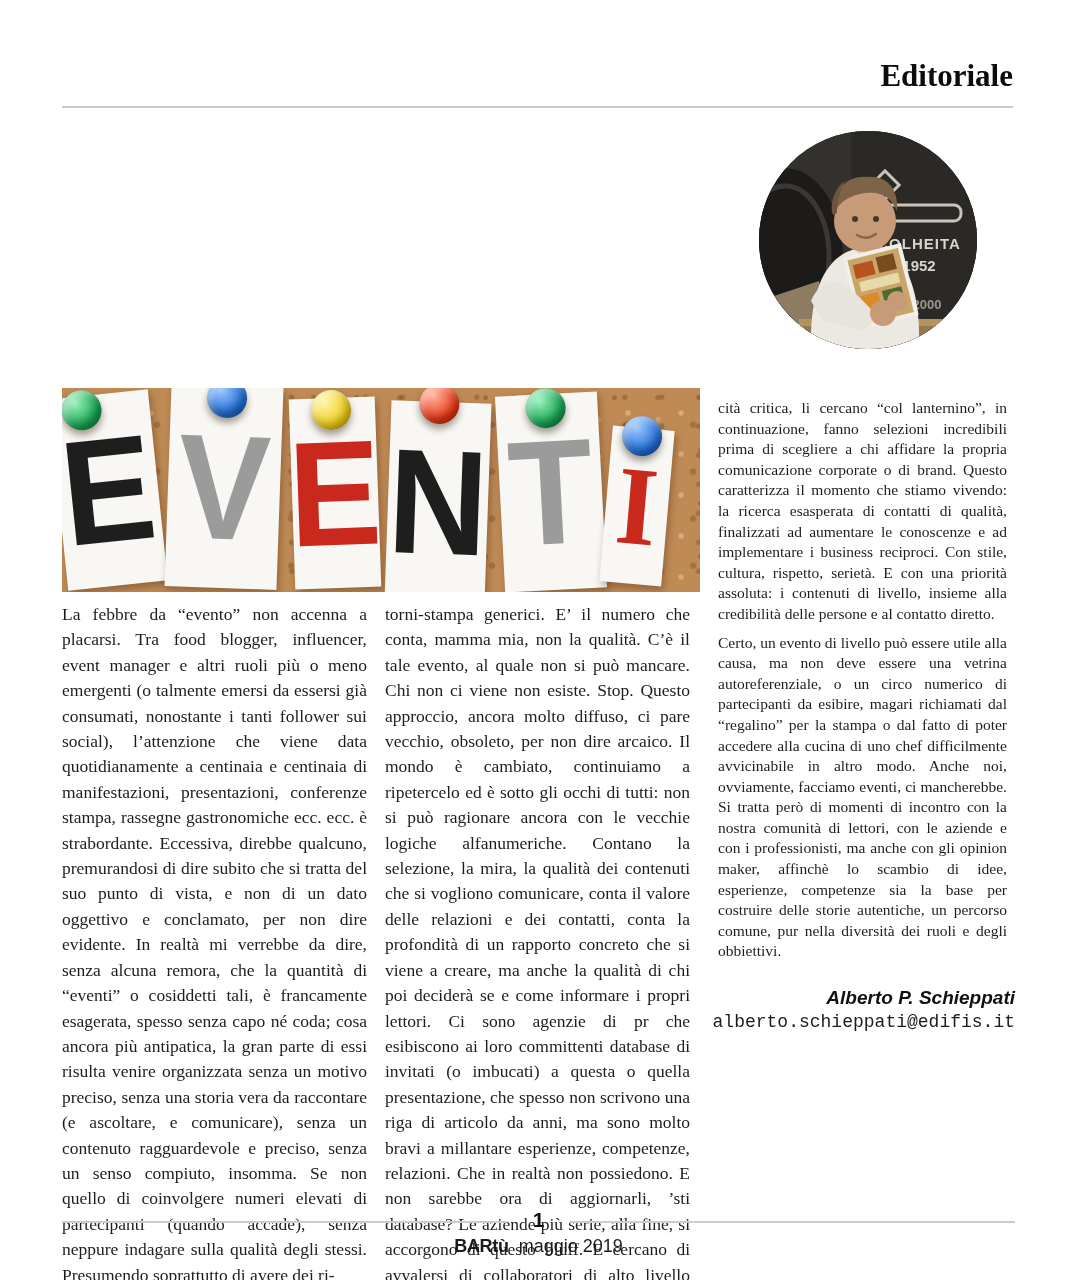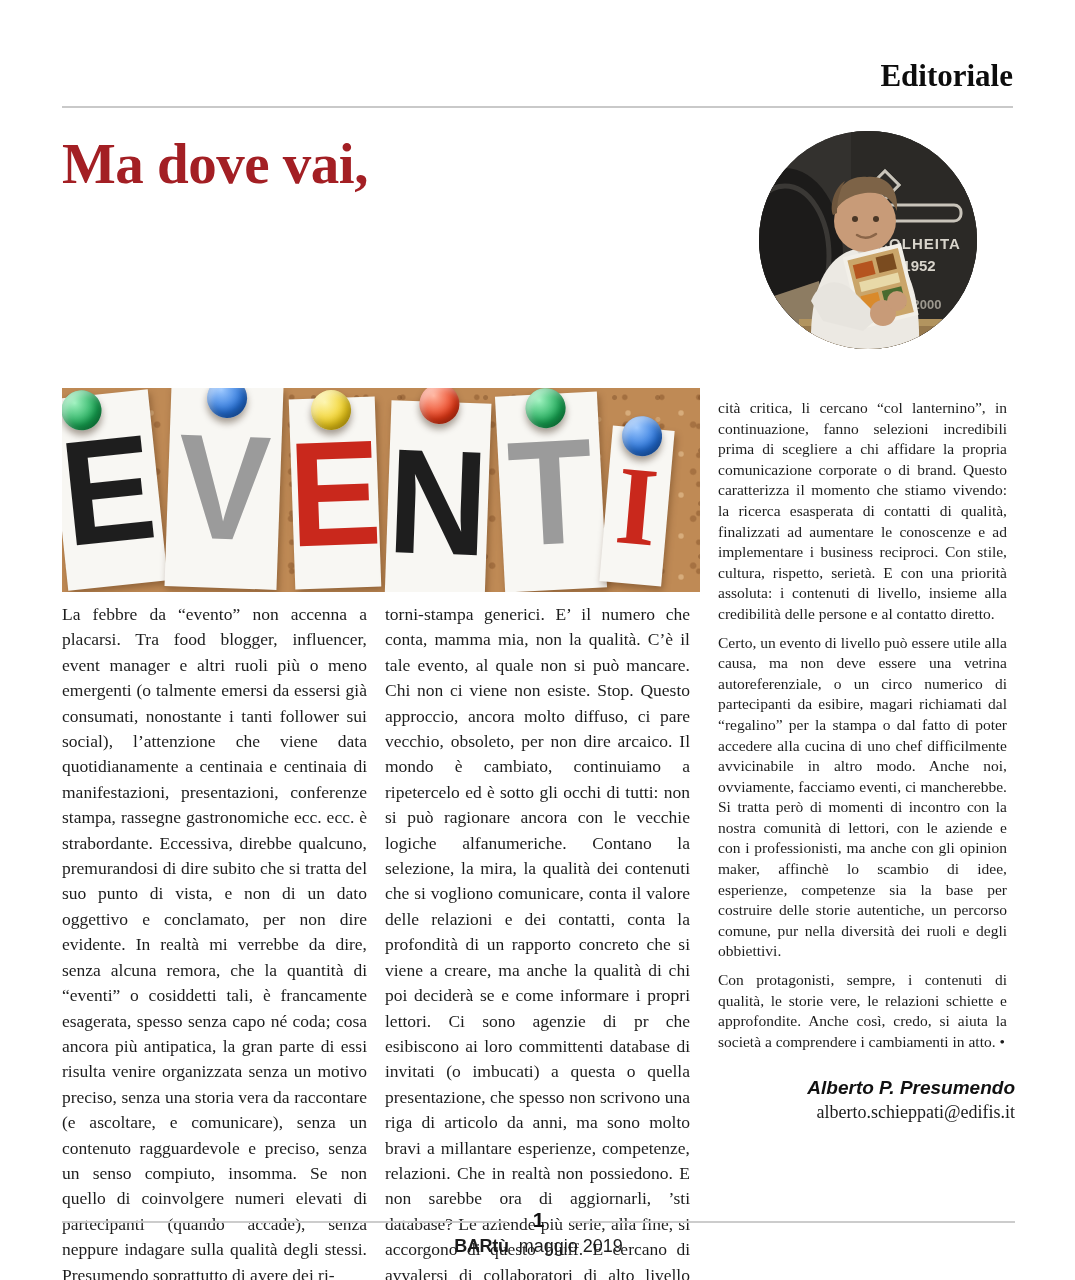--- a/index.html
+++ b/index.html
@@ -89,21 +89,21 @@
   .col2{left:385px;top:602px;}
   .col3{left:710px;top:390px;font-size:15.5px;line-height:20.6px;}
   .col3 p{margin:8px;}
   
   .author-block{margin-top:26px;text-align:right;}
   .author-name{
     font-family:"Liberation Sans", sans-serif;
     font-weight:700;font-style:italic;font-size:19px;color:#111;
   }
   .author-email{
-    font-family:Liberation Serif, serif;
+    font-family:Liberation Mono, monospace;
     font-size:18px;color:#1c1c1c;margin-top:3px;
   }
   
   .footer{
     position:absolute;left:62px;right:60px;top:1210px;
   }
   .footer-rule-row{display:flex;align-items:center;gap:26px;}
   .footer-rule{flex:1;border-top:2px solid #cccccc;height:0;}
   .page-number{
     font-family:"Liberation Sans", sans-serif;
@@ -118,21 +118,21 @@
   .footer-mag b{font-weight:700;letter-spacing:-0.3px;}
 </style>
 </head>
 <body>
 
 <div class="page">
 
   <div class="section-label">Editoriale</div>
   <div class="header-rule"></div>
 
-  <h1 class="title"><span>Ma dove vai,</span><br></h1>
+  <h1 class="title"><br></h1>
 
   <div class="avatar">
     <svg width="218" height="218" viewBox="0 0 218 218">
       <rect x="0" y="0" width="218" height="218" fill="#33312e"></rect>
       <ellipse cx="26" cy="125" rx="58" ry="88" fill="#1c1b1a"></ellipse>
       <ellipse cx="26" cy="125" rx="44" ry="70" fill="none" stroke="#3a3835" stroke-width="5"></ellipse>
       <rect x="92" y="0" width="126" height="218" fill="#2b2926"></rect>
       <rect x="116" y="44" width="20" height="20" transform="rotate(45 126 54)" fill="none" stroke="#c9c4ba" stroke-width="3"></rect>
       <rect x="118" y="74" width="84" height="16" rx="7" fill="none" stroke="#c9c4ba" stroke-width="3"></rect>
       <text x="160" y="118" text-anchor="middle" font-family="Liberation Sans, sans-serif" font-size="15" font-weight="700" fill="#d8d4cb" letter-spacing="1">COLHEITA</text>
@@ -188,23 +188,22 @@
       <span class="letter" style="color: rgb(201, 40, 28);">I</span>
       <span class="pin pin-blue p5"></span>
     </div>
   </figure>
 
   <div class="col col1">La febbre da “evento” non accenna a placarsi. Tra food blogger, influencer, event manager e altri ruoli più o meno emergenti (o talmente emersi da essersi già consumati, nonostante i tanti follower sui social), l’attenzione che viene data quotidianamente a centinaia e centinaia di manifestazioni, presentazioni, conferenze stampa, rassegne gastronomiche ecc. ecc. è strabordante. Eccessiva, direbbe qualcuno, premurandosi di dire subito che si tratta del suo punto di vista, e non di un dato oggettivo e conclamato, per non dire evidente. In realtà mi verrebbe da dire, senza alcuna remora, che la quantità di “eventi” o cosiddetti tali, è francamente esagerata, spesso senza capo né coda; cosa ancora più antipatica, la gran parte di essi risulta venire organizzata senza un motivo preciso, senza una storia vera da raccontare (e ascoltare, e comunicare), senza un contenuto ragguardevole e preciso, senza un senso compiuto, insomma. Se non quello di coinvolgere numeri elevati di partecipanti (quando accade), senza neppure indagare sulla qualità degli stessi. Presumendo soprattutto di avere dei ri-</div>
   <div class="col col2">torni-stampa generici. E’ il numero che conta, mamma mia, non la qualità. C’è il tale evento, al quale non si può mancare. Chi non ci viene non esiste. Stop. Questo approccio, ancora molto diffuso, ci pare vecchio, obsoleto, per non dire arcaico. Il mondo è cambiato, continuiamo a ripetercelo ed è sotto gli occhi di tutti: non si può ragionare ancora con le vecchie logiche alfanumeriche. Contano la selezione, la mira, la qualità dei contenuti che si vogliono comunicare, conta il valore delle relazioni e dei contatti, conta la profondità di un rapporto concreto che si viene a creare, ma anche la qualità di chi poi deciderà se e come informare i propri lettori. Ci sono agenzie di pr che esibiscono ai loro committenti database di invitati (o imbucati) a questa o quella presentazione, che spesso non scrivono una riga di articolo da anni, ma sono molto bravi a millantare esperienze, competenze, relazioni. Che in realtà non possiedono. E non sarebbe ora di aggiornarli, ’sti database? Le aziende più serie, alla fine, si accorgono di questo bluff. E cercano di avvalersi di collaboratori di alto livello professionale, dotati di capa-</div>
   <div class="col col3">
     <p>cità critica, li cercano “col lanternino”, in continuazione, fanno selezioni incredibili prima di scegliere a chi affidare la propria comunicazione corporate o di brand. Questo caratterizza il momento che stiamo vivendo: la ricerca esasperata di contatti di qualità, finalizzati ad aumentare le conoscenze e ad implementare i business reciproci. Con stile, cultura, rispetto, serietà. E con una priorità assoluta: i contenuti di livello, insieme alla credibilità delle persone e al contatto diretto.</p>
     <p>Certo, un evento di livello può essere utile alla causa, ma non deve essere una vetrina autoreferenziale, o un circo numerico di partecipanti da esibire, magari richiamati dal “regalino” per la stampa o dal fatto di poter accedere alla cucina di uno chef difficilmente avvicinabile in altro modo. Anche noi, ovviamente, facciamo eventi, ci mancherebbe. Si tratta però di momenti di incontro con la nostra comunità di lettori, con le aziende e con i professionisti, ma anche con gli opinion maker, affinchè lo scambio di idee, esperienze, competenze sia la base per costruire delle storie autentiche, un percorso comune, pur nella diversità dei ruoli e degli obbiettivi.</p>
-    <p>Con protagonisti, sempre, i contenuti di qualità, le storie vere, le relazioni schiette e approfondite. Anche così, credo, si aiuta la società a comprendere i cambiamenti in atto. •</p>
     <div class="author-block">
-      <div class="author-name">Alberto P. Presumendo</div>
+      <div class="author-name">Alberto P. Schieppati</div>
       <div class="author-email">alberto.schieppati@edifis.it</div>
     </div>
   </div>
 
   <footer class="footer">
     <div class="footer-rule-row">
       <span class="footer-rule"></span>
       <span class="page-number">1</span>
       <span class="footer-rule"></span>
     </div>

